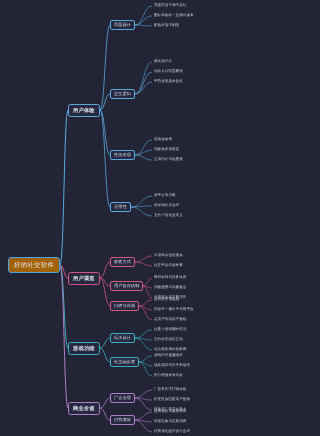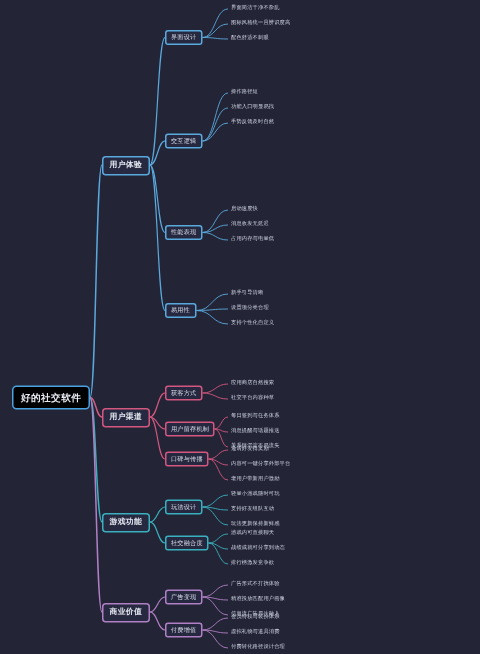--- a/index.html
+++ b/index.html
@@ -12,26 +12,26 @@
   }
   #canvas{position:absolute;inset:0;width:300px;height:436px;}
   svg.links{position:absolute;left:0;top:0;width:300px;height:436px;pointer-events:none;}
 
   .node{position:absolute;white-space:nowrap;line-height:1;}
 
   
   .root{
     border:1.4px solid #4aa3e0;
     border-radius:3px;
-    background:#000000;
+    background:#a16207;
     color:#e8eaf2;
     font-size:6.4px;
     padding:4.2px 5px;
     letter-spacing:.3px;
-    font-weight:bold;
+    font-weight:normal;
   }
   
   .lvl1{
     border-width:1.1px;border-style:solid;border-radius:2.5px;
     background:#272941;
     color:#e4e7f0;
     font-size:5.2px;
     padding:3px 4px;
     letter-spacing:.25px;
     font-weight:bold;

